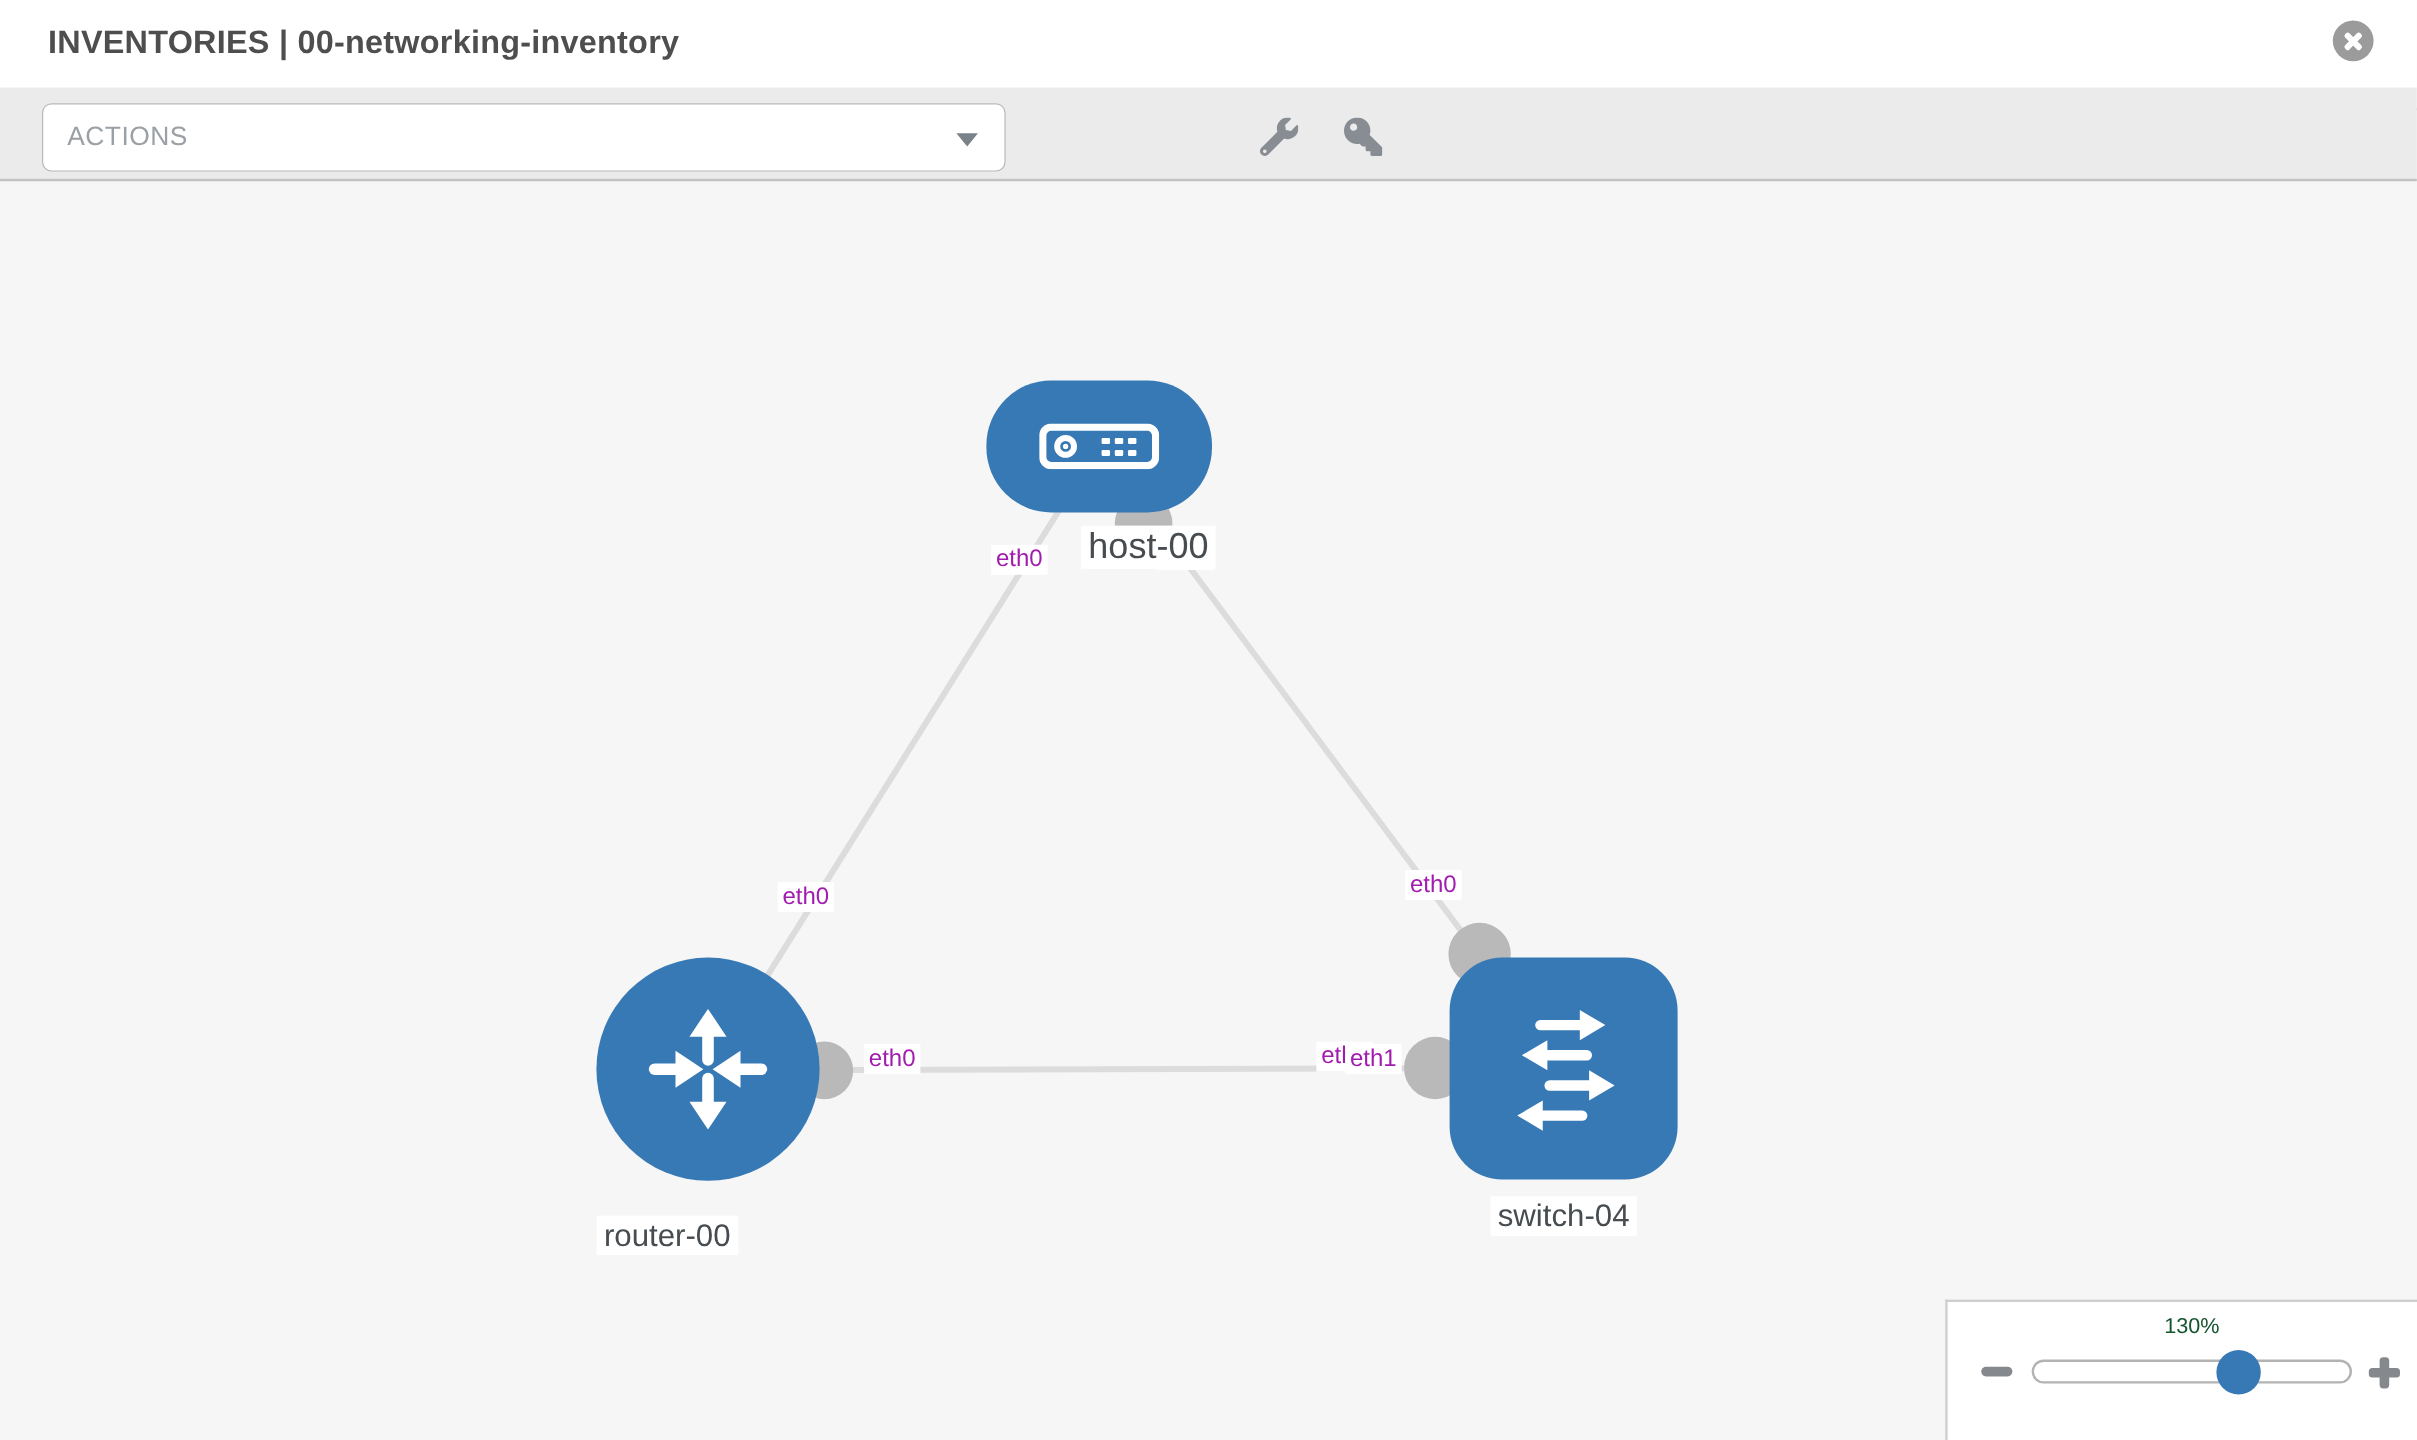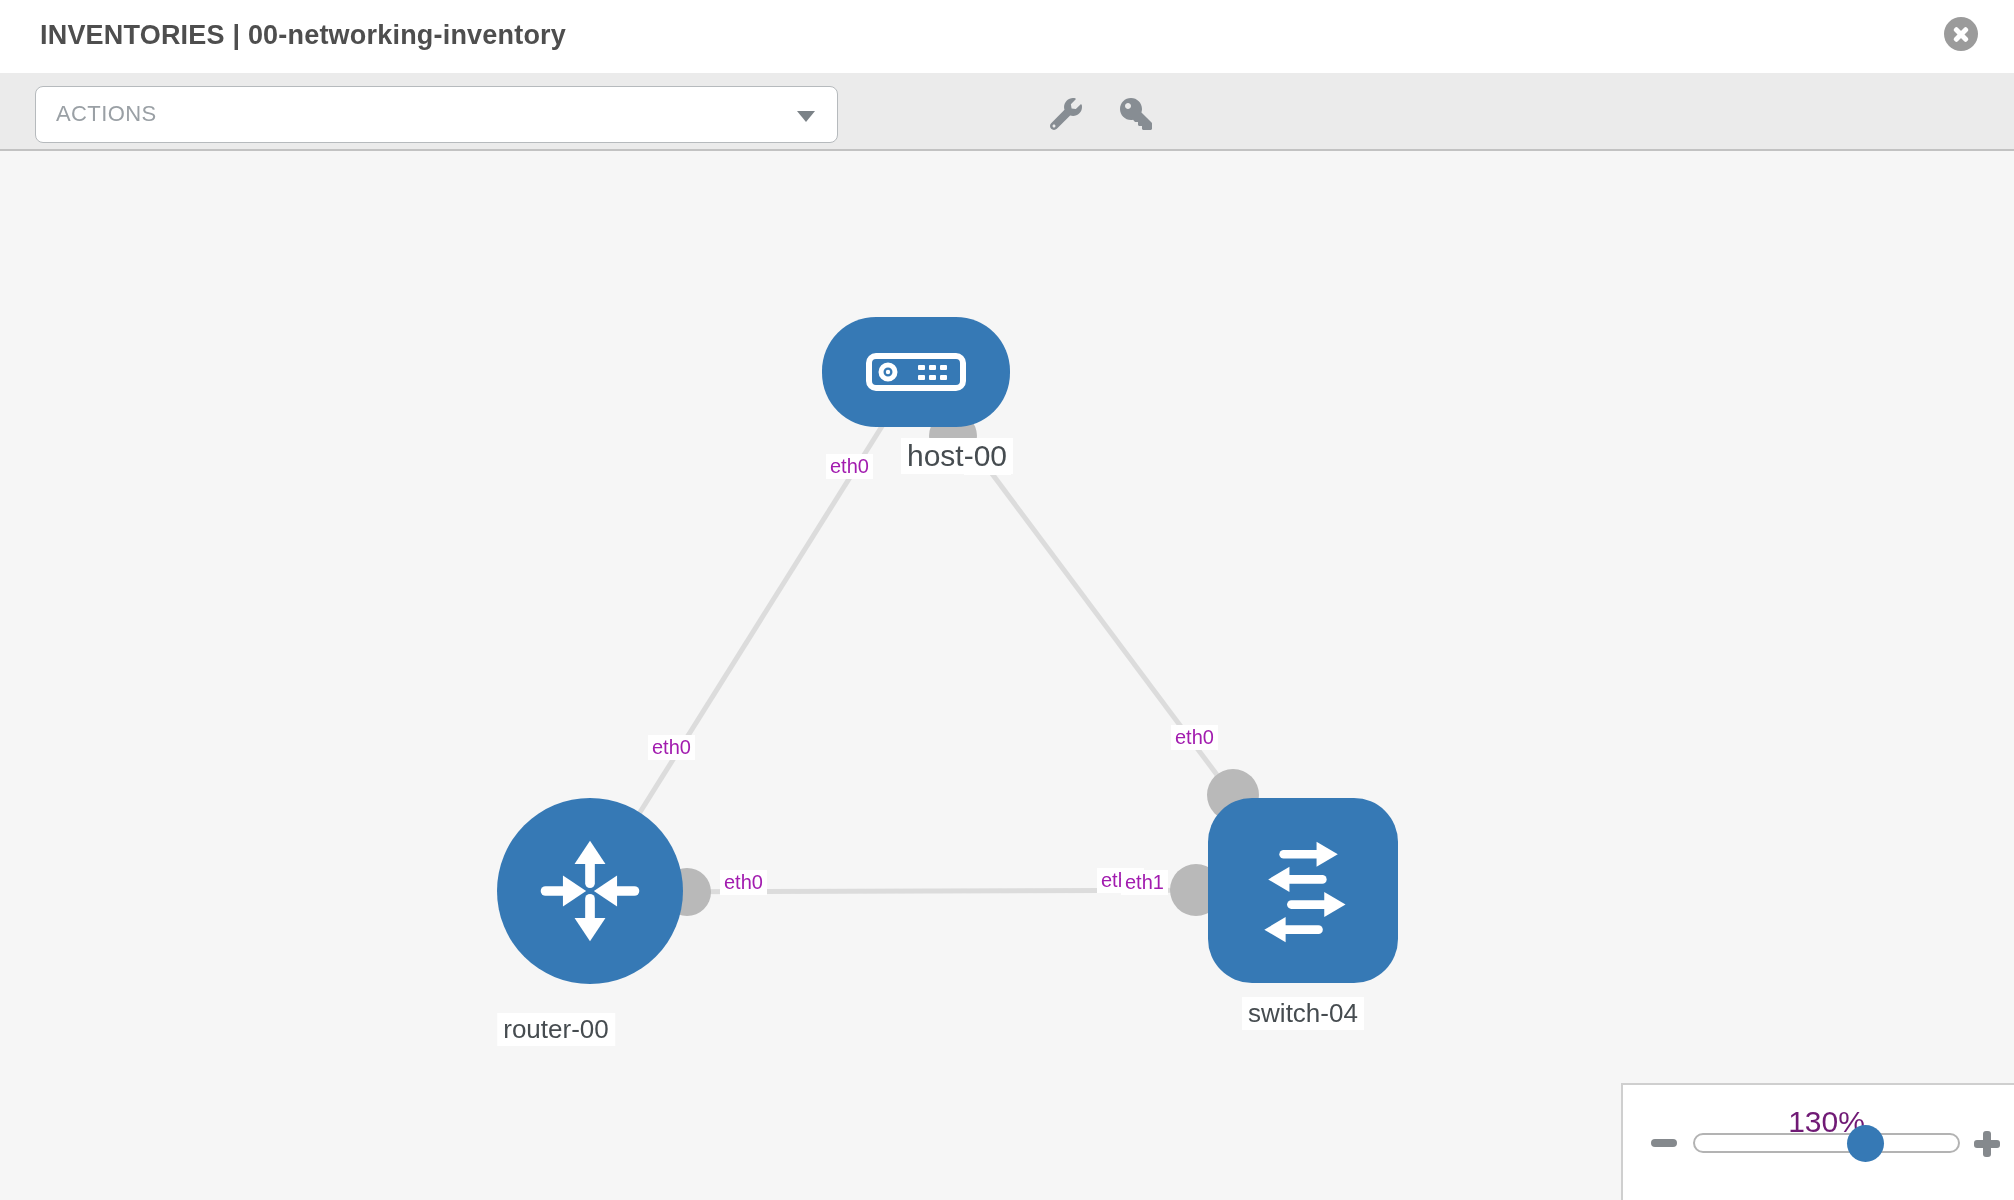--- a/index.html
+++ b/index.html
@@ -69,22 +69,22 @@
   .lbl-hr-router { left:648px;  top:582px; }
   .lbl-hs-switch { left:1171px; top:572px; }
   .lbl-rs-router { left:720px;  top:717px; }
   .lbl-rs-switch-under { left:1097px; top:715px; z-index:3; }
   .lbl-rs-switch { left:1121px; top:717px; z-index:4; }
 
   
   .zoom-panel { position:absolute; left:1621px; top:930px; width:395px; height:119px;
     background:#ffffff; border:2px solid #cfcfcf; border-right:none; border-bottom:none;
     z-index:5; }
-  .zoom-value { position:absolute; left:70px; top:20px; width:267px;
-    text-align:center; font-size:30px; color:#701a75; }
+  .zoom-value { position:absolute; left:70px; top:10px; width:267px;
+    text-align:center; font-size:18px; color:#14532d; }
   .zoom-minus { position:absolute; left:28px; top:54px; width:26px; height:8px;
     background:#85898d; border-radius:4px; cursor:pointer; }
   .zoom-track { position:absolute; left:70px; top:48px; width:267px; height:20px;
     background:#ffffff; border:2px solid #b3b3b3; border-radius:10px; cursor:pointer; }
   .zoom-knob { position:absolute; left:224px; top:40px; width:37px; height:37px;
     border-radius:50%; background:#3679b5; cursor:grab; z-index:6; }
   .zoom-plus-v { position:absolute; left:360px; top:46px; width:8px; height:26px;
     background:#85898d; border-radius:3px; }
   .zoom-plus-h { position:absolute; left:351px; top:55px; width:26px; height:8px;
     background:#85898d; border-radius:3px; }

